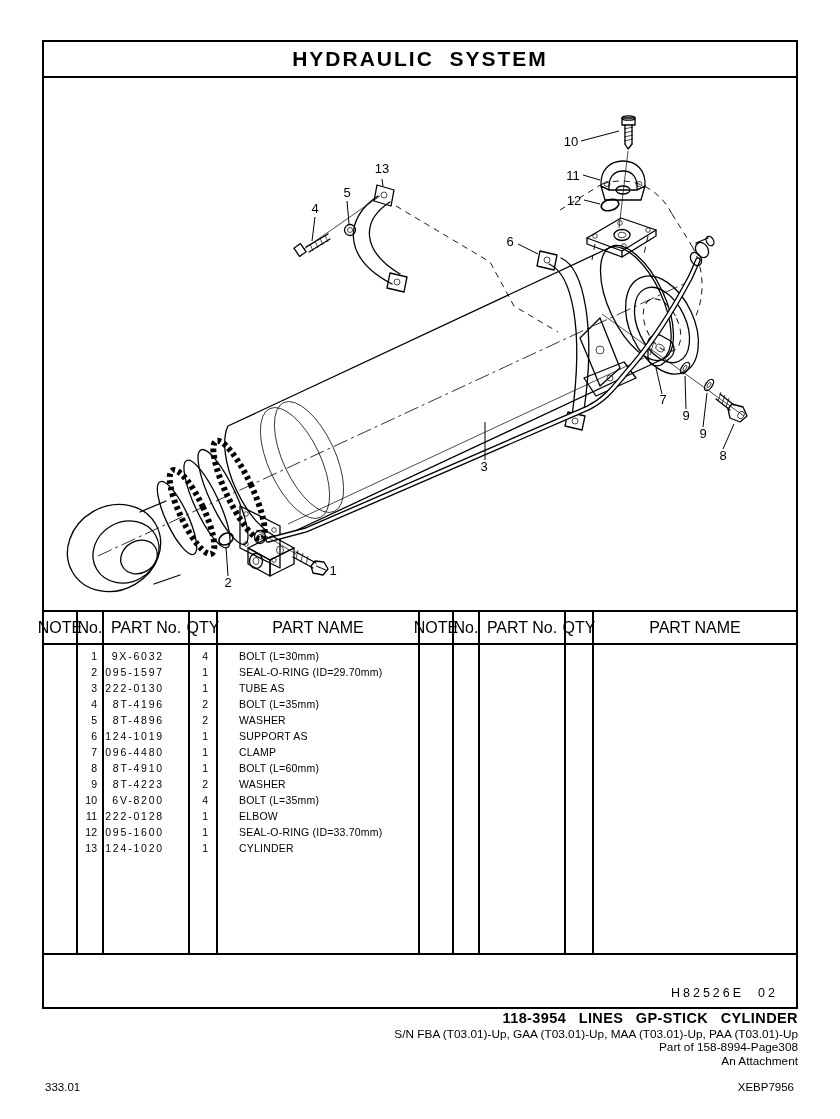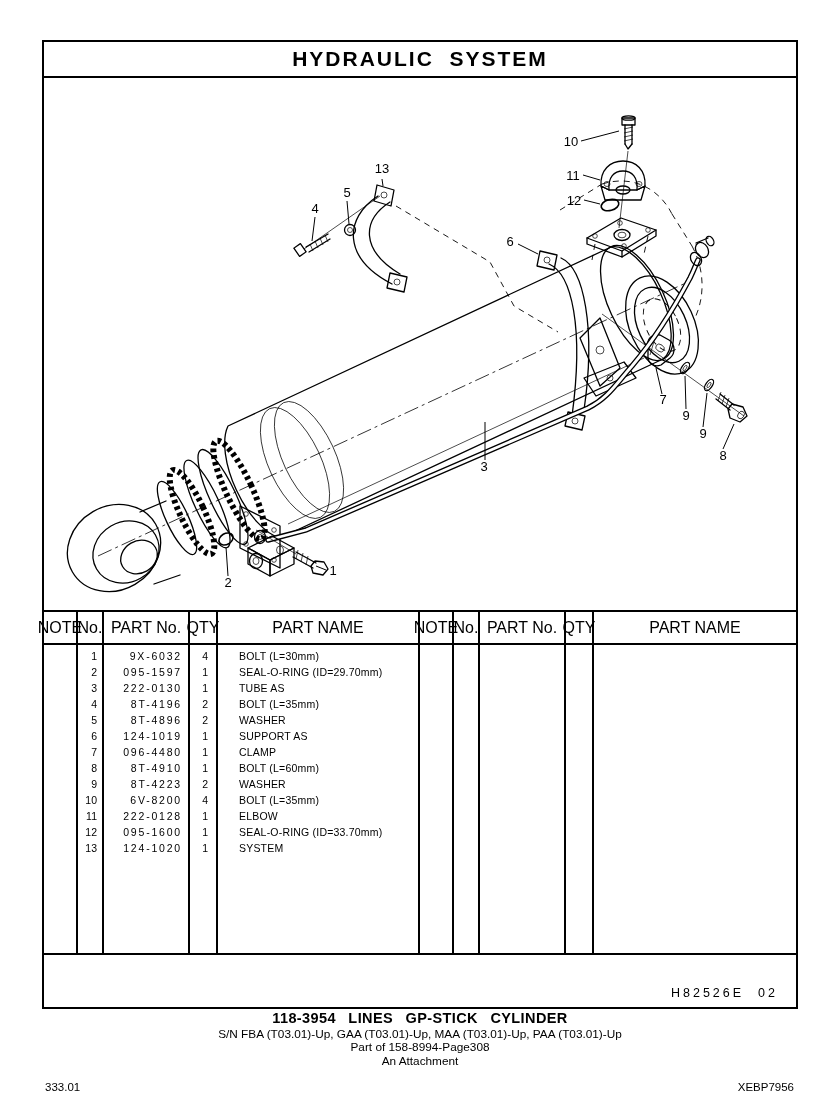--- a/index.html
+++ b/index.html
@@ -30,31 +30,31 @@
   .pt-body { flex:1; display:flex; min-height:0; }
   .pt-col { border-right:2px solid #000; box-sizing:border-box; padding-top:3px; }
   .no-br { border-right:none !important; }
   .w-note { width:34px; flex:0 0 34px; }
   .w-no { width:26px; flex:0 0 26px; }
   .w-pn { width:86px; flex:0 0 86px; }
   .w-qty { width:28px; flex:0 0 28px; }
   .w-name { flex:1; }
   .pt-cell { height:16px; line-height:16px; font-size:10.5px; white-space:nowrap; overflow:hidden; }
   .pt-cell-no { text-align:right; padding-right:5px; }
-  .pt-cell-part_no { text-align:right; padding-right:6px; letter-spacing:1.8px; }
+  .pt-cell-part_no { text-align:right; padding-right:24px; letter-spacing:1.8px; }
   .pt-cell-qty { text-align:right; padding-right:8px; }
   .pt-cell-part_name { text-align:left; padding-left:21px; letter-spacing:0.2px; }
 
   .code-strip { flex:1; position:relative; }
   .plate-code {
     position:absolute; right:18px; bottom:7px; font-size:12.5px; letter-spacing:3px; white-space:pre;
   }
   .plate-code .rev { margin-left:14px; }
 
-  .caption { position:absolute; left:42px; top:1012px; width:756px; text-align:center; line-height:13.5px; }
+  .caption { position:absolute; left:42px; top:1012px; width:756px; text-align:right; line-height:13.5px; }
   .caption-title { font-size:14.5px; font-weight:bold; word-spacing:8px; letter-spacing:0.4px; margin-bottom:2px; }
   .caption-sub { font-size:11.8px; }
   .footer-left { position:absolute; left:45px; top:1081px; font-size:11.5px; }
   .footer-right { position:absolute; right:46px; top:1081px; font-size:11.5px; }
 
   svg { font-family:"Liberation Sans", sans-serif; }
   .ln { stroke:#000; fill:none; stroke-width:1.3; stroke-linecap:round; stroke-linejoin:round; }
   .thin { stroke:#000; fill:none; stroke-width:0.7; }
   .dash { stroke:#000; fill:none; stroke-width:0.9; stroke-dasharray:6 5; }
   .cdash { stroke:#000; fill:none; stroke-width:0.8; stroke-dasharray:15 4 3 4; }
@@ -364,21 +364,21 @@
               <div class="pt-cell pt-cell-part_name">TUBE AS</div>
               <div class="pt-cell pt-cell-part_name">BOLT (L=35mm)</div>
               <div class="pt-cell pt-cell-part_name">WASHER</div>
               <div class="pt-cell pt-cell-part_name">SUPPORT AS</div>
               <div class="pt-cell pt-cell-part_name">CLAMP</div>
               <div class="pt-cell pt-cell-part_name">BOLT (L=60mm)</div>
               <div class="pt-cell pt-cell-part_name">WASHER</div>
               <div class="pt-cell pt-cell-part_name">BOLT (L=35mm)</div>
               <div class="pt-cell pt-cell-part_name">ELBOW</div>
               <div class="pt-cell pt-cell-part_name">SEAL-O-RING (ID=33.70mm)</div>
-              <div class="pt-cell pt-cell-part_name">SYSTEM</div>
+              <div class="pt-cell pt-cell-part_name">CYLINDER</div>
             </div>
         </div>
       </div>
 
       <div class="parts-table">
         <div class="pt-header">
           <div class="pt-hcell w-note">NOTE</div>
           <div class="pt-hcell w-no">No.</div>
           <div class="pt-hcell w-pn">PART No.</div>
           <div class="pt-hcell w-qty">QTY</div>

